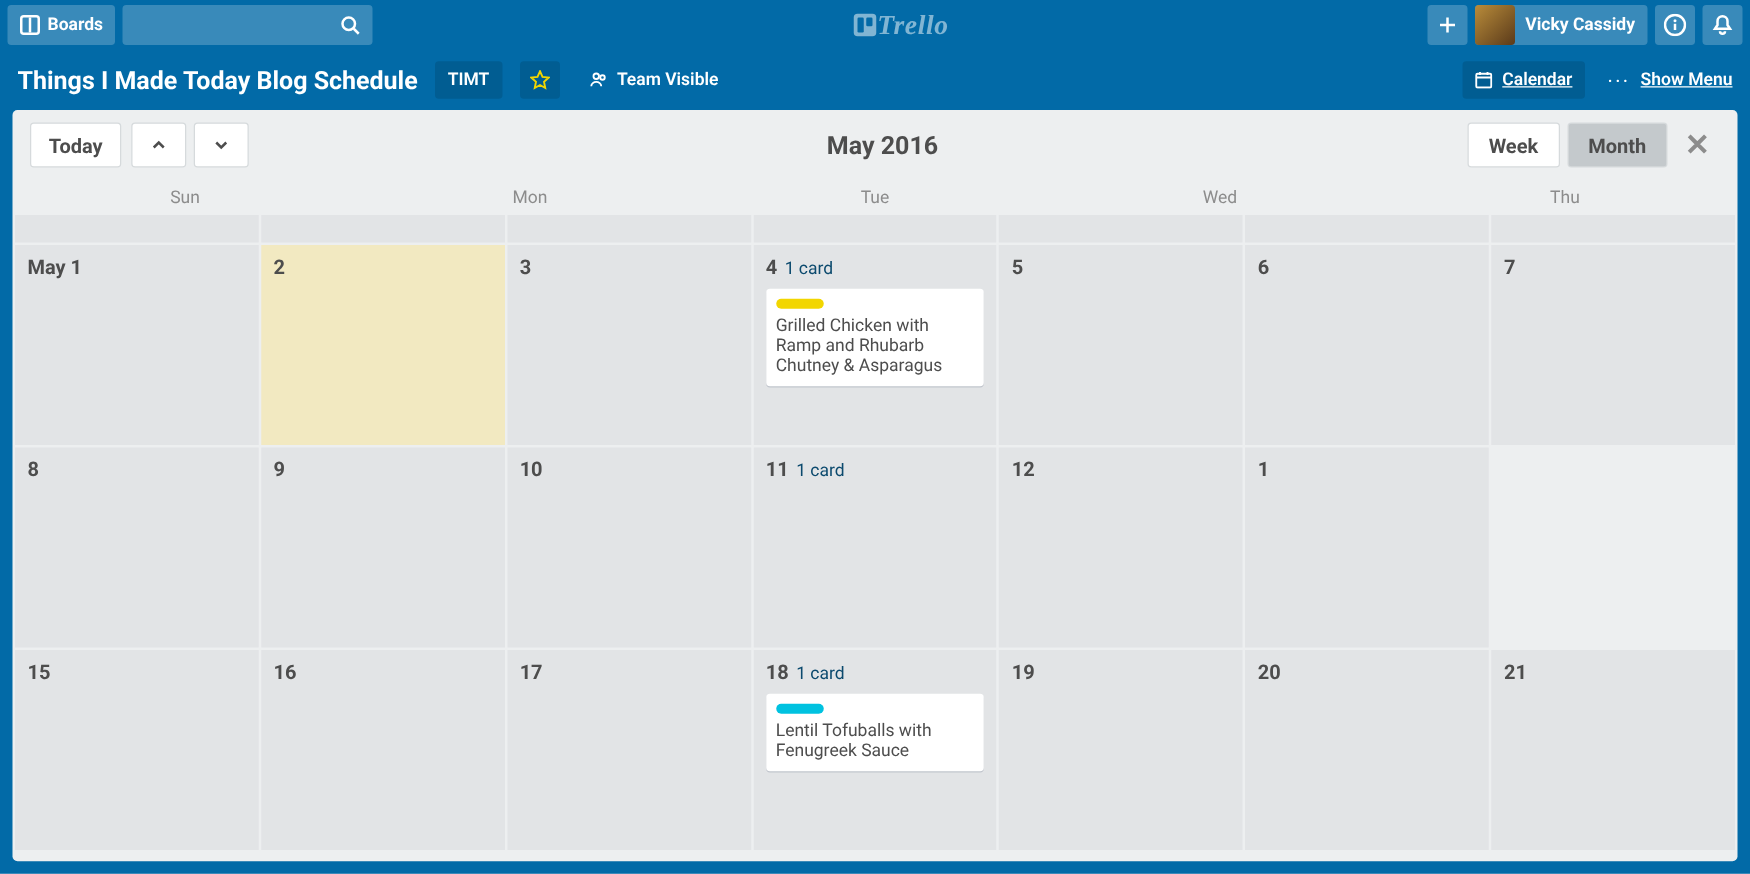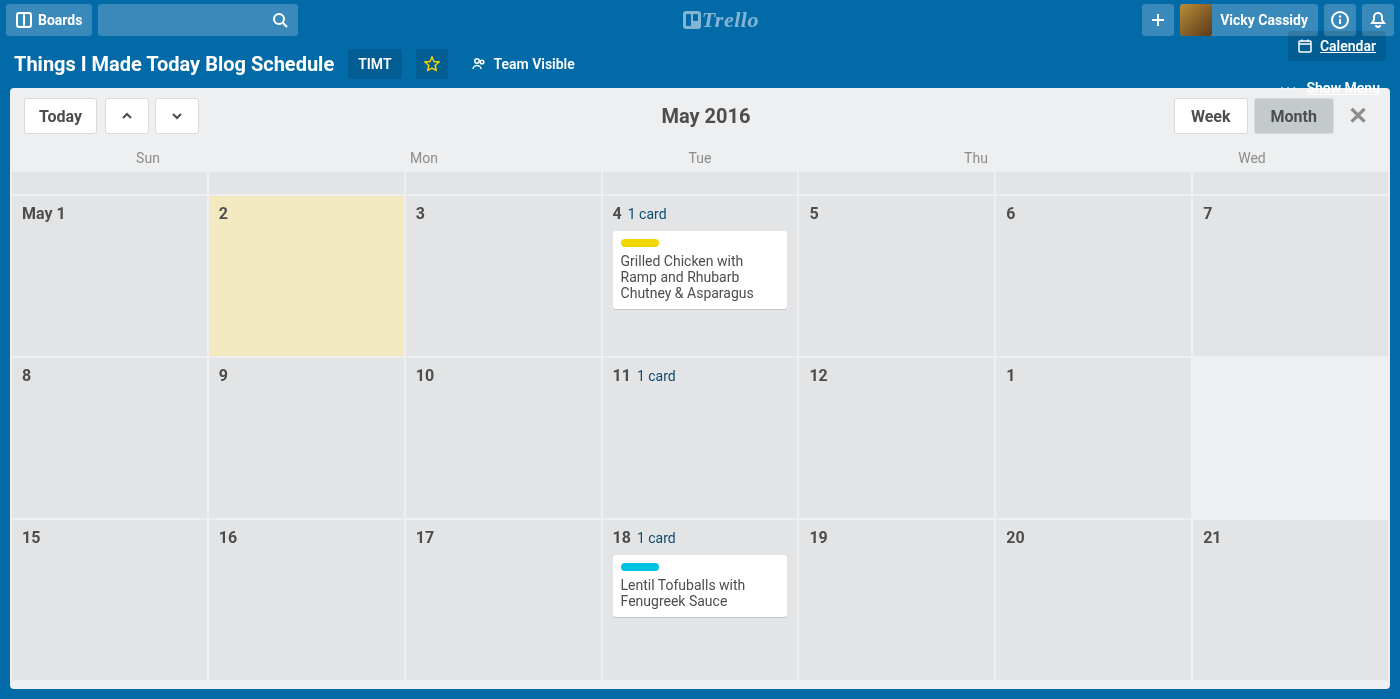--- a/index.html
+++ b/index.html
@@ -92,21 +92,21 @@
     display:flex;align-items:center;
     padding:0 10px;
     margin-left:14px;
     font-size:14px;
     font-weight:600;
     cursor:pointer;
   }
   .bh-star { padding:0 8px; }
   .bh-spacer { flex:1; }
   .bh-link { text-decoration: underline; font-size:14px; font-weight:600; cursor:pointer; }
-  .bh-right { display:flex; align-items:center; gap:18px;flex-direction:column; }
+  .bh-right { display:flex; align-items:center; gap:18px; }
   .dots { letter-spacing:2px; }
   
   .panel {
     background:#edeff0;
     margin:0 10px 10px 10px;
     border-radius:4px;
     height: calc(699px - 40px - 48px - 10px);
     overflow:hidden;
     display:flex;
     flex-direction:column;
@@ -277,22 +277,22 @@
       <div class="view-btn">Week</div>
       <div class="view-btn active">Month</div>
       <div class="close-x">✕</div>
     </div>
   </div>
 
   <div class="dow-row" id="dow-row">
       <div class="dow">Sun</div>
       <div class="dow">Mon</div>
       <div class="dow">Tue</div>
+      <div class="dow">Wed</div>
       <div class="dow">Thu</div>
-      <div class="dow">Wed</div>
       <div class="dow">Fri</div>
       <div class="dow">Sat</div>
     </div>
 
   <div class="cal-body">
     <div class="spacer-row" id="spacer-row">
         <div class="cell-sp"></div>
         <div class="cell-sp"></div>
         <div class="cell-sp"></div>
         <div class="cell-sp"></div>

